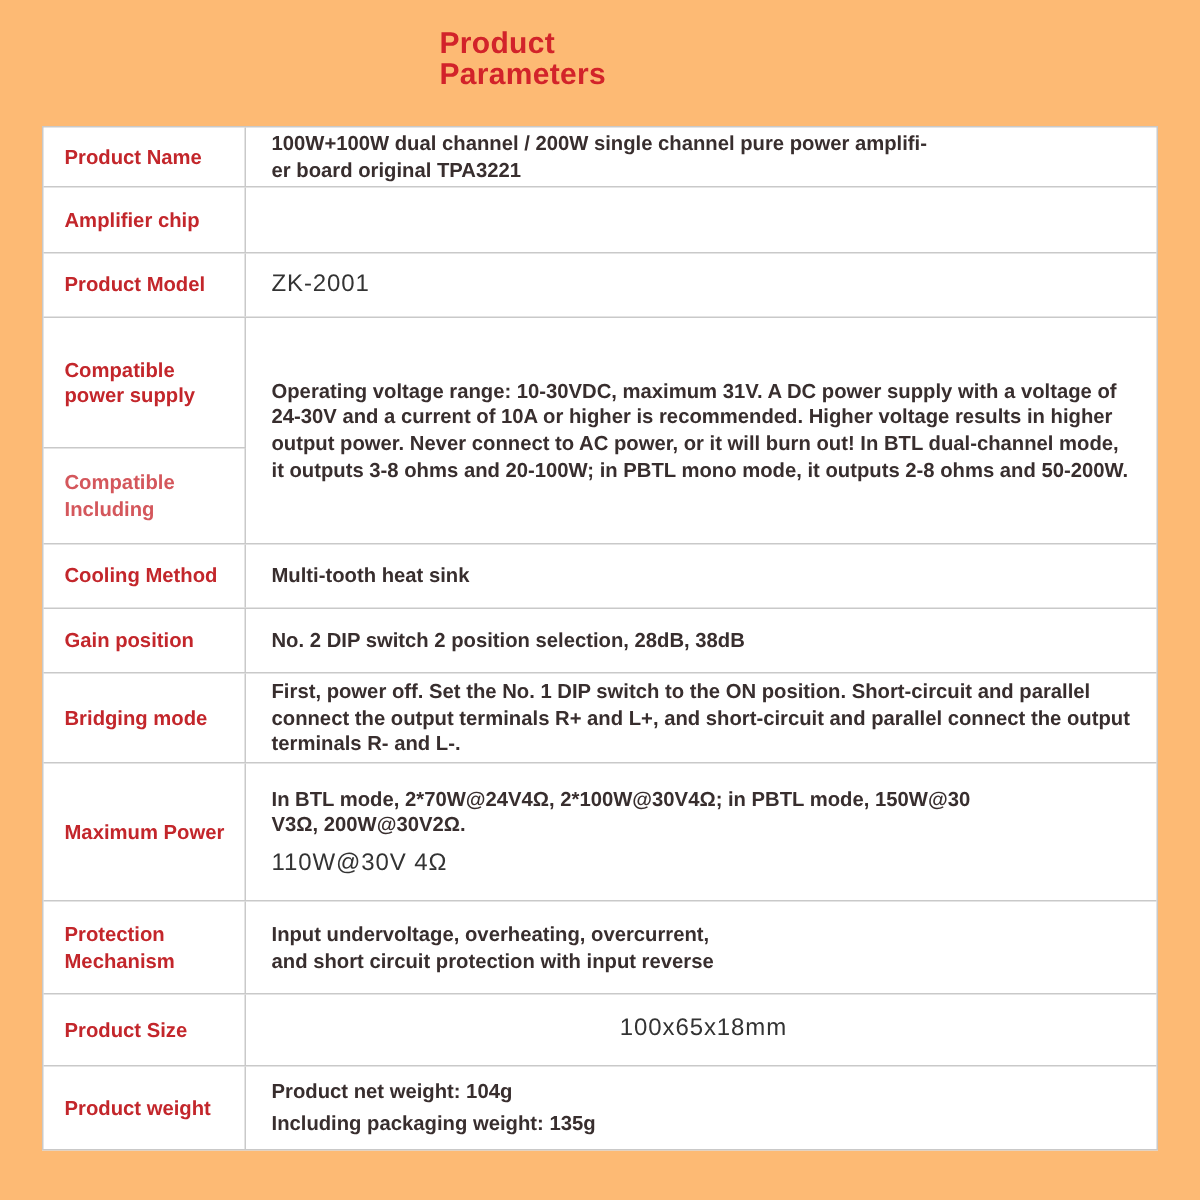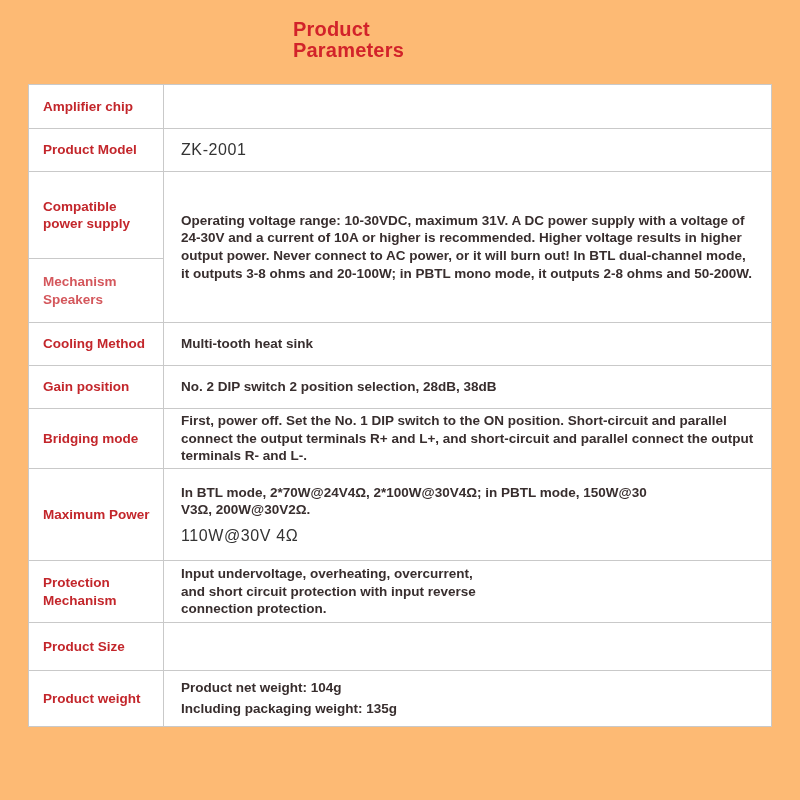--- a/index.html
+++ b/index.html
@@ -96,37 +96,44 @@
 
 <div class="page">
 
   <div class="title">
     <div>Product</div>
     <div>Parameters</div>
   </div>
 
   <div class="tbl">
 
+    <div class="row h40">
+      <div class="lcell">Product Name</div>
+      <div class="vcell">
+        <span>100W+100W dual channel / 200W single channel pure power amplifi-</span>
+        <span>er board original TPA3221</span>
+      </div>
+    </div>
 
     <div class="row h44">
       <div class="lcell">Amplifier chip</div>
       <div class="vcell"></div>
     </div>
 
     <div class="row h43">
       <div class="lcell">Product Model</div>
       <div class="vcell">
         <span class="big">ZK-2001</span>
       </div>
     </div>
 
     <div class="row h151">
       <div class="lstack">
         <div class="lcell top">Compatible power supply</div>
-        <div class="lcell bottom light">Mechanism Speakers</div>
+        <div class="lcell bottom light">Compatible Including</div>
       </div>
       <div class="vcell">Operating voltage range: 10-30VDC, maximum 31V. A DC power supply with a voltage of 24-30V and a current of 10A or higher is recommended. Higher voltage results in higher output power. Never connect to AC power, or it will burn out! In BTL dual-channel mode, it outputs 3-8 ohms and 20-100W; in PBTL mono mode, it outputs 2-8 ohms and 50-200W.</div>
     </div>
 
     <div class="row h43">
       <div class="lcell">Cooling Method</div>
       <div class="vcell">Multi-tooth heat sink</div>
     </div>
 
     <div class="row h43">
@@ -146,26 +153,28 @@
         <span>V3Ω, 200W@30V2Ω.</span>
         <span class="big gap-top">110W@30V 4Ω</span>
       </div>
     </div>
 
     <div class="row h62">
       <div class="lcell">Protection Mechanism</div>
       <div class="vcell">
         <span>Input undervoltage, overheating, overcurrent,</span>
         <span>and short circuit protection with input reverse</span>
-        <span>connection protection.</span>
       </div>
     </div>
 
     <div class="row h48">
       <div class="lcell">Product Size</div>
+      <div class="vcell">
+        <span class="big">100x65x18mm</span>
+      </div>
     </div>
 
     <div class="row h55">
       <div class="lcell">Product weight</div>
       <div class="vcell">
         <span class="weight-line">Product net weight: 104g</span>
         <span class="weight-line">Including packaging weight: 135g</span>
       </div>
     </div>
 

